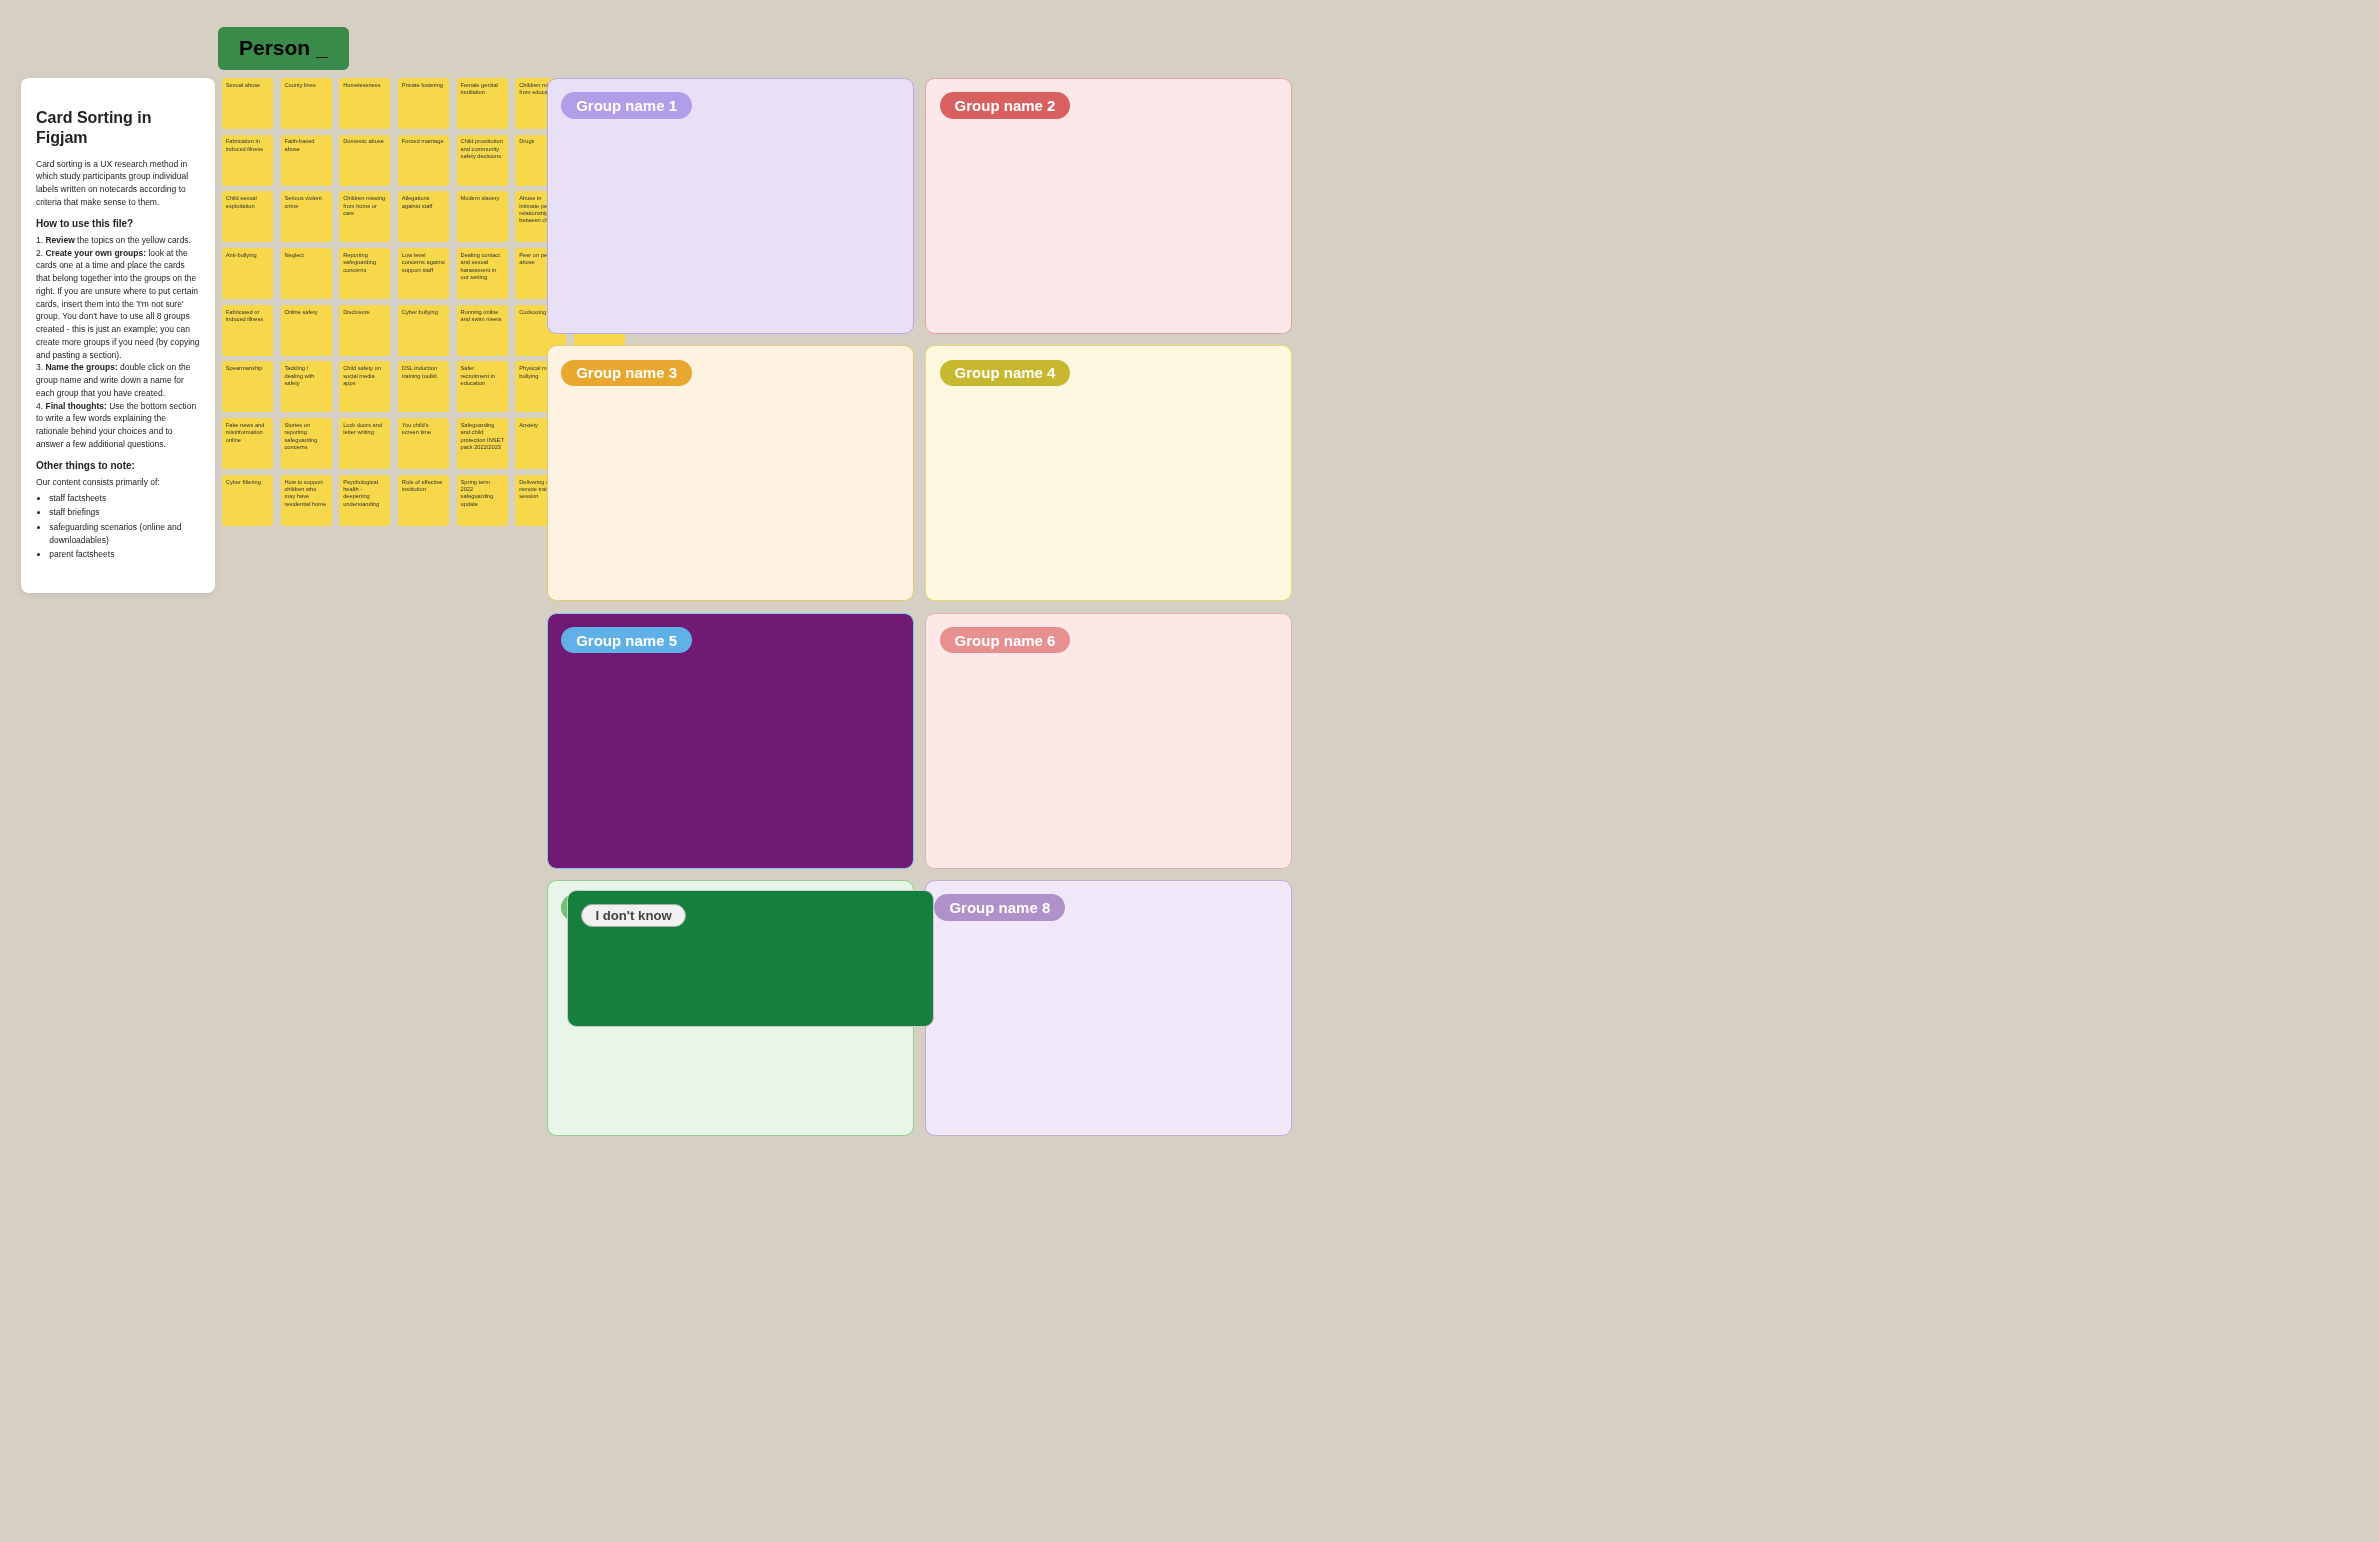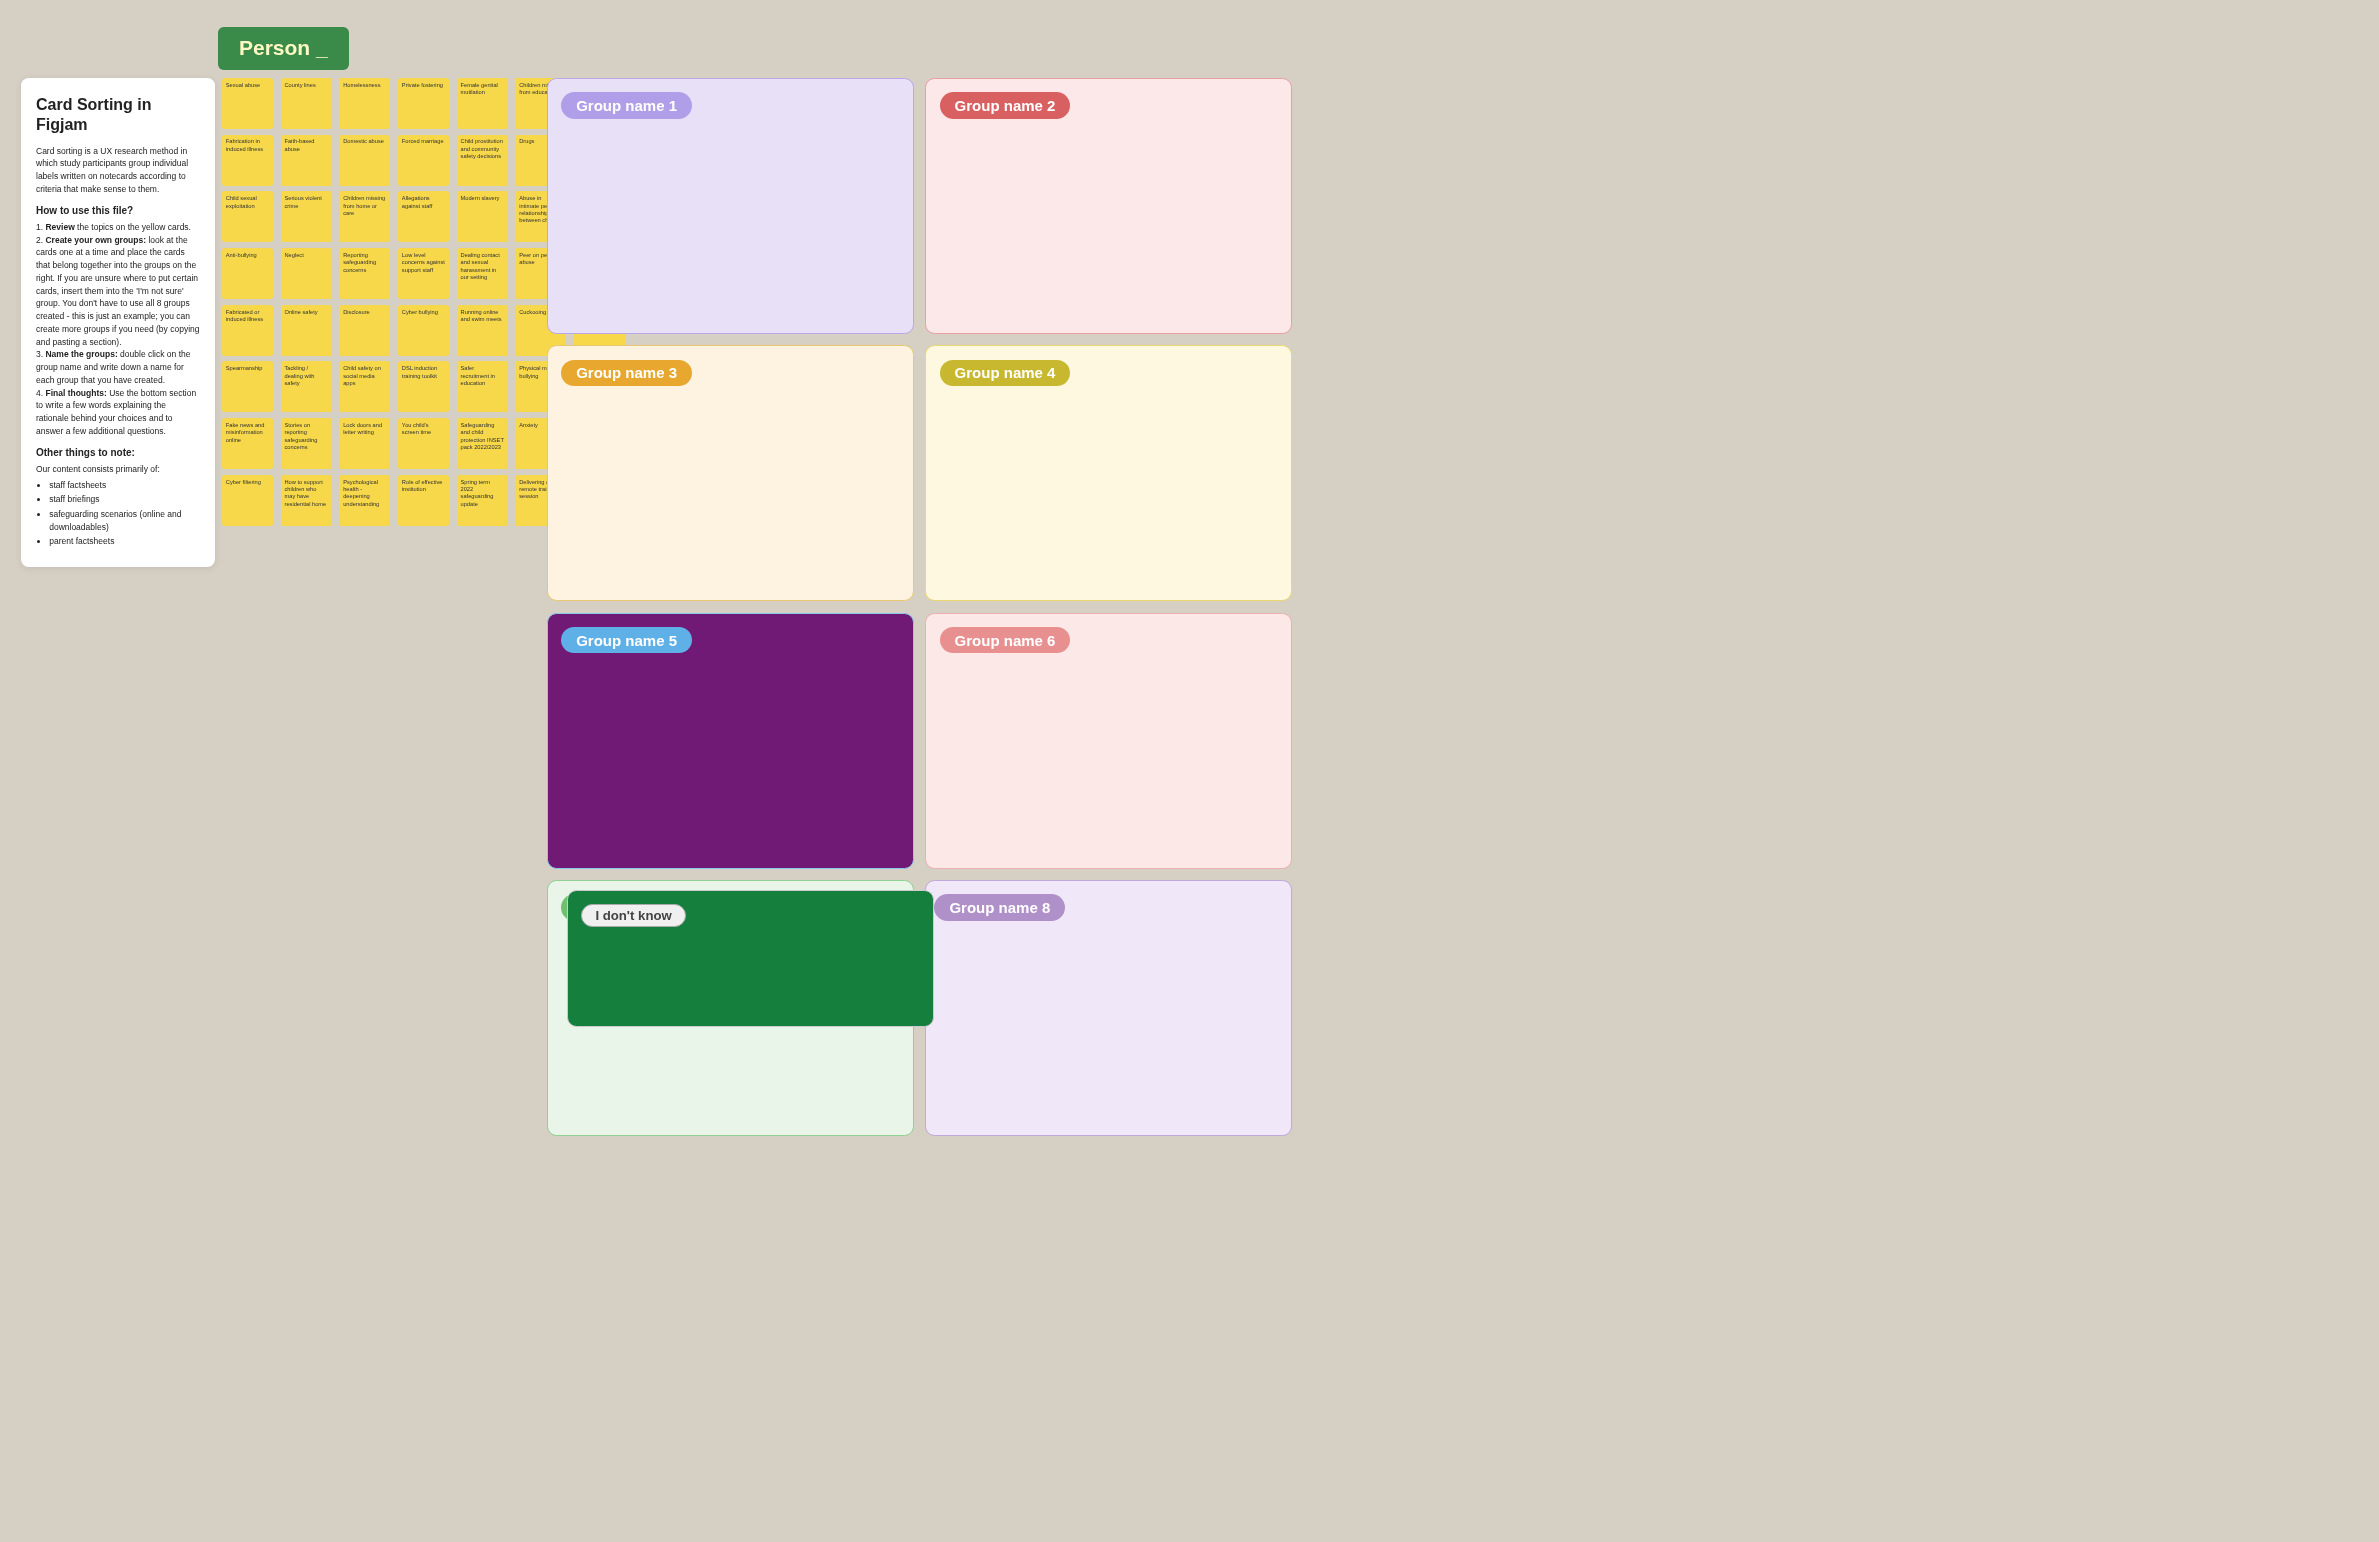--- a/index.html
+++ b/index.html
@@ -11,41 +11,41 @@
       overflow: hidden;
       position: relative;
     }
 
     
     .person-btn {
       position: absolute;
       top: 26.5px;
       left: 218px;
       background: #3a8a4a;
-      color: #fef9c3;
+      color: #000000;
       font-size: 21px;
       font-weight: bold;
       padding: 9.5px 21px;
       border-radius: 5.7px;
       cursor: pointer;
       border: none;
       display: flex;
       align-items: center;
       gap: 7.6px;
     }
 
     
     .card-panel {
       position: absolute;
       top: 78px;
       left: 21px;
       width: 194px;
       background: white;
       border-radius: 7.6px;
-      padding: 17px 15px;
+      padding: 30px 15px;
       font-size: 8.5px;
       line-height: 1.5;
       color: #222;
       box-shadow: 0 1.9px 7.6px rgba(0,0,0,0.08);
     }
     .card-panel h2 {
       font-size: 16px;
       font-weight: 800;
       line-height: 1.25;
       margin-bottom: 9.5px;

